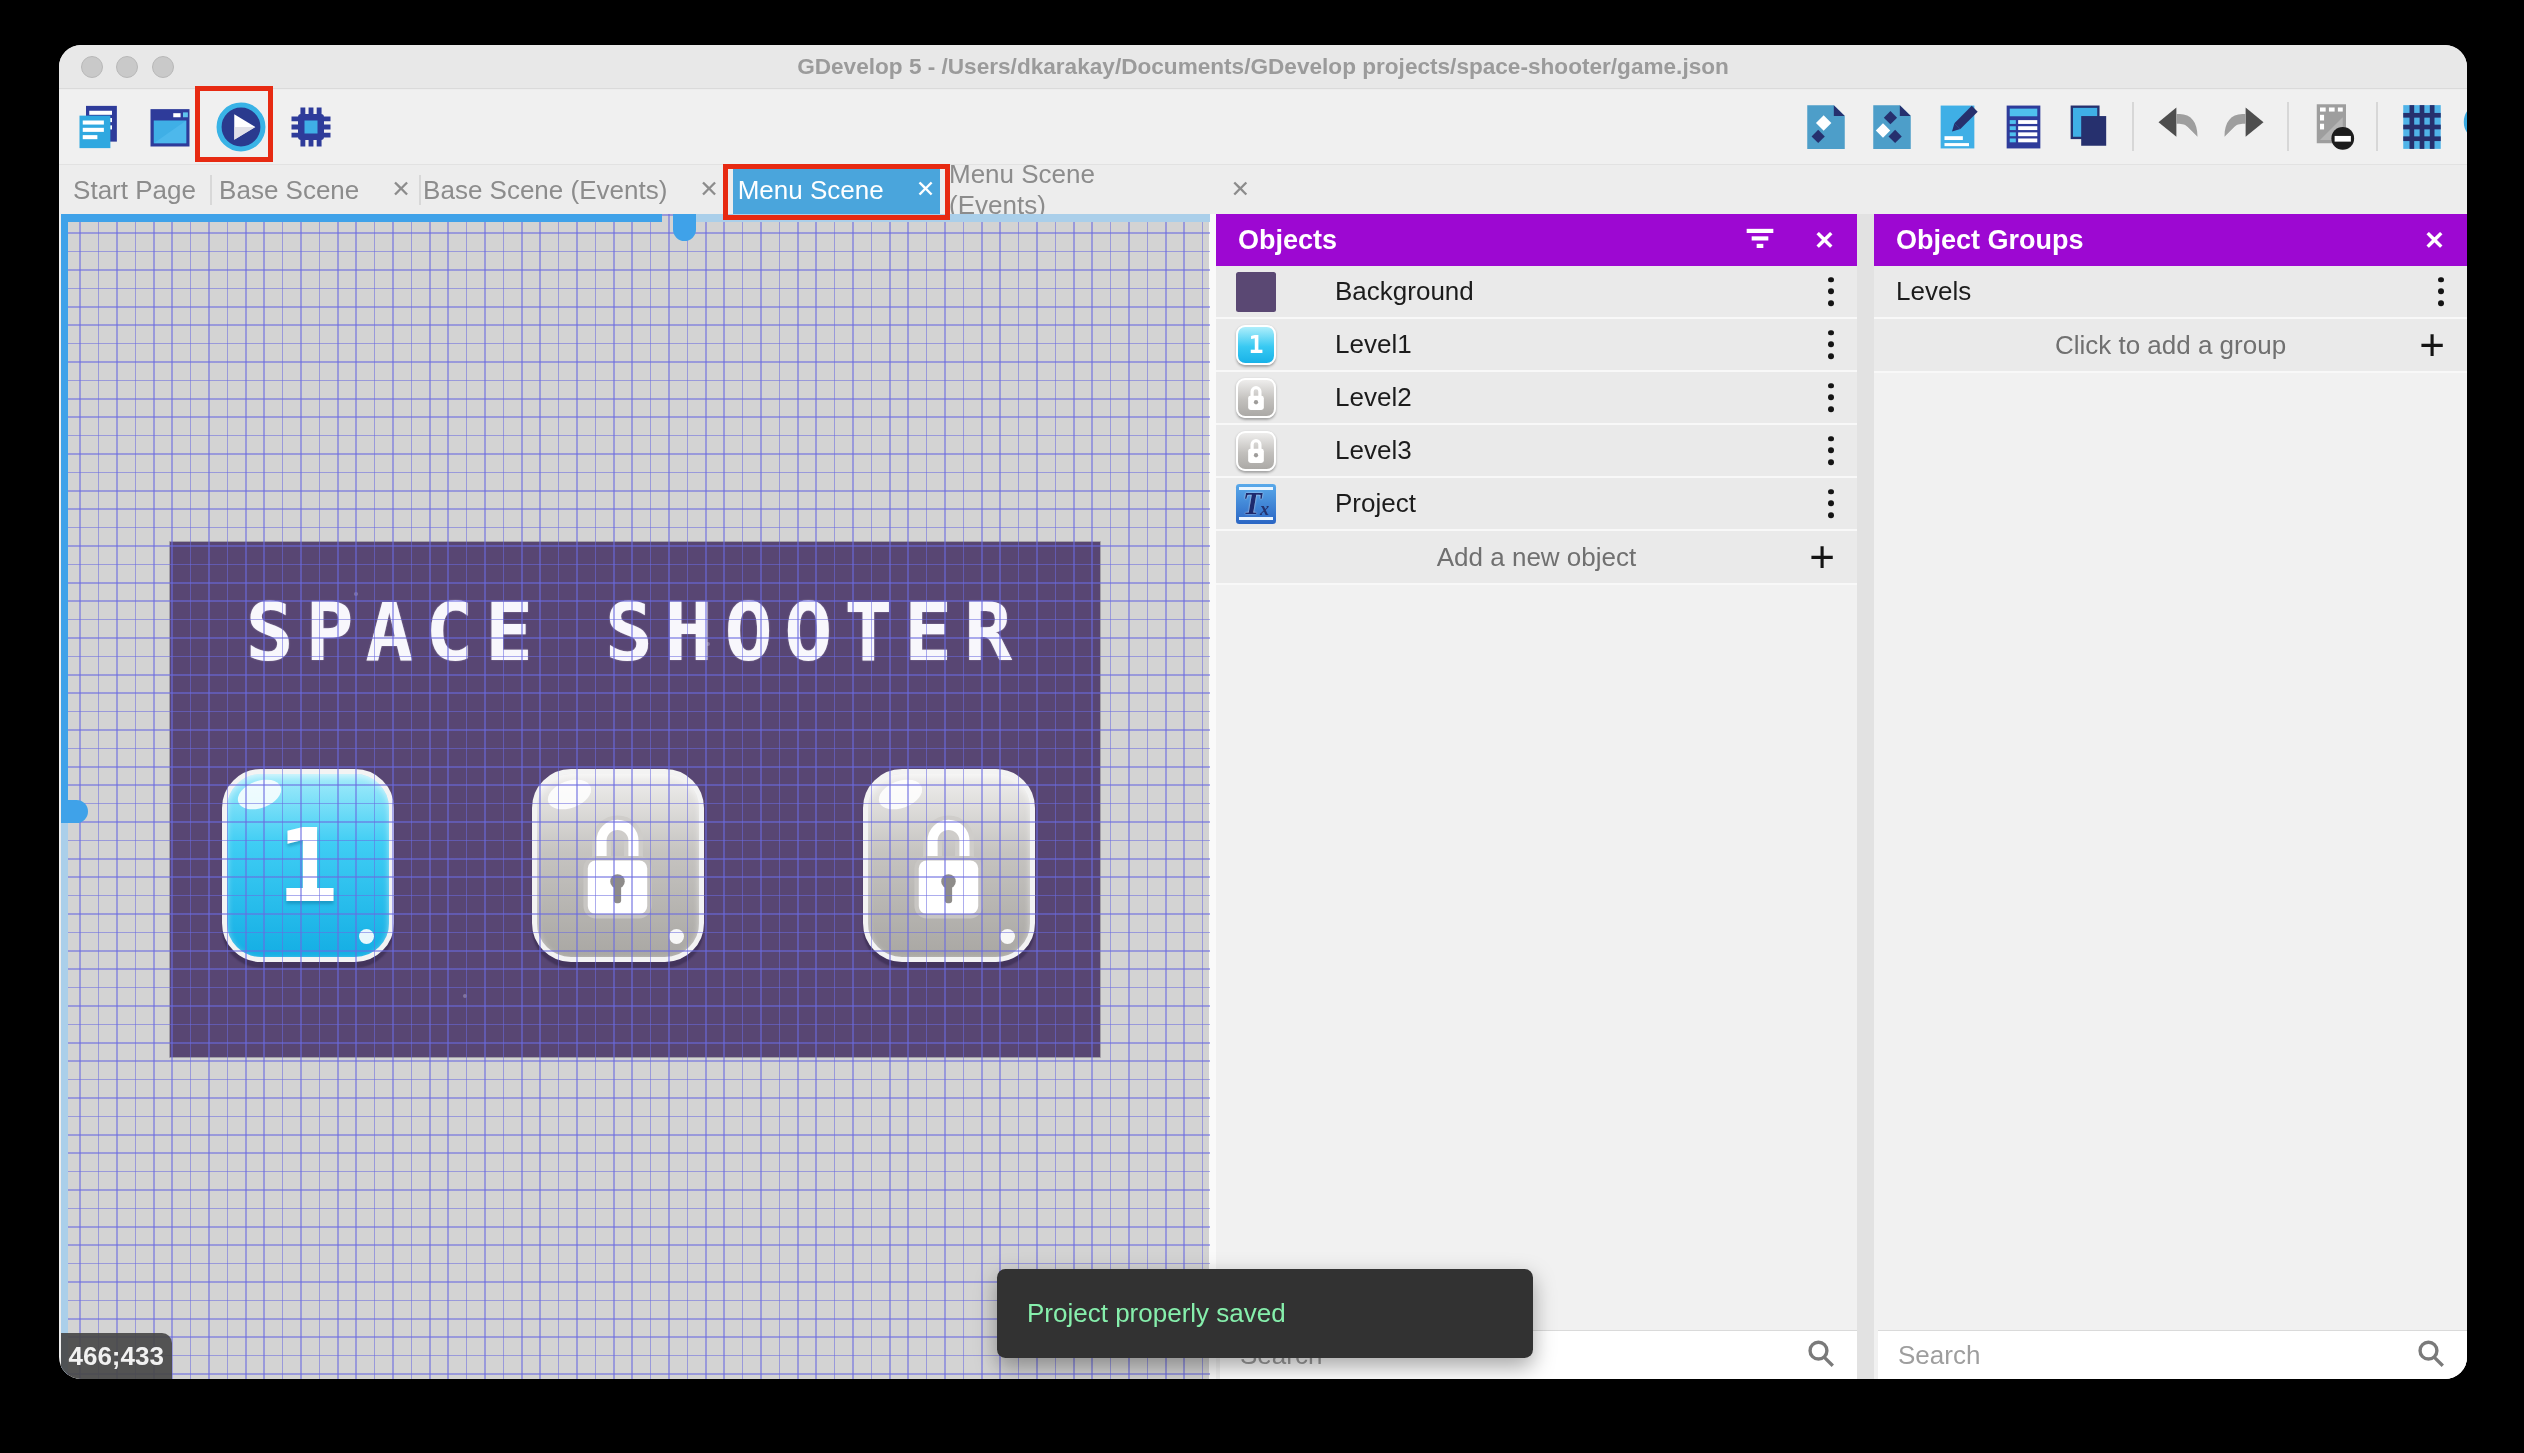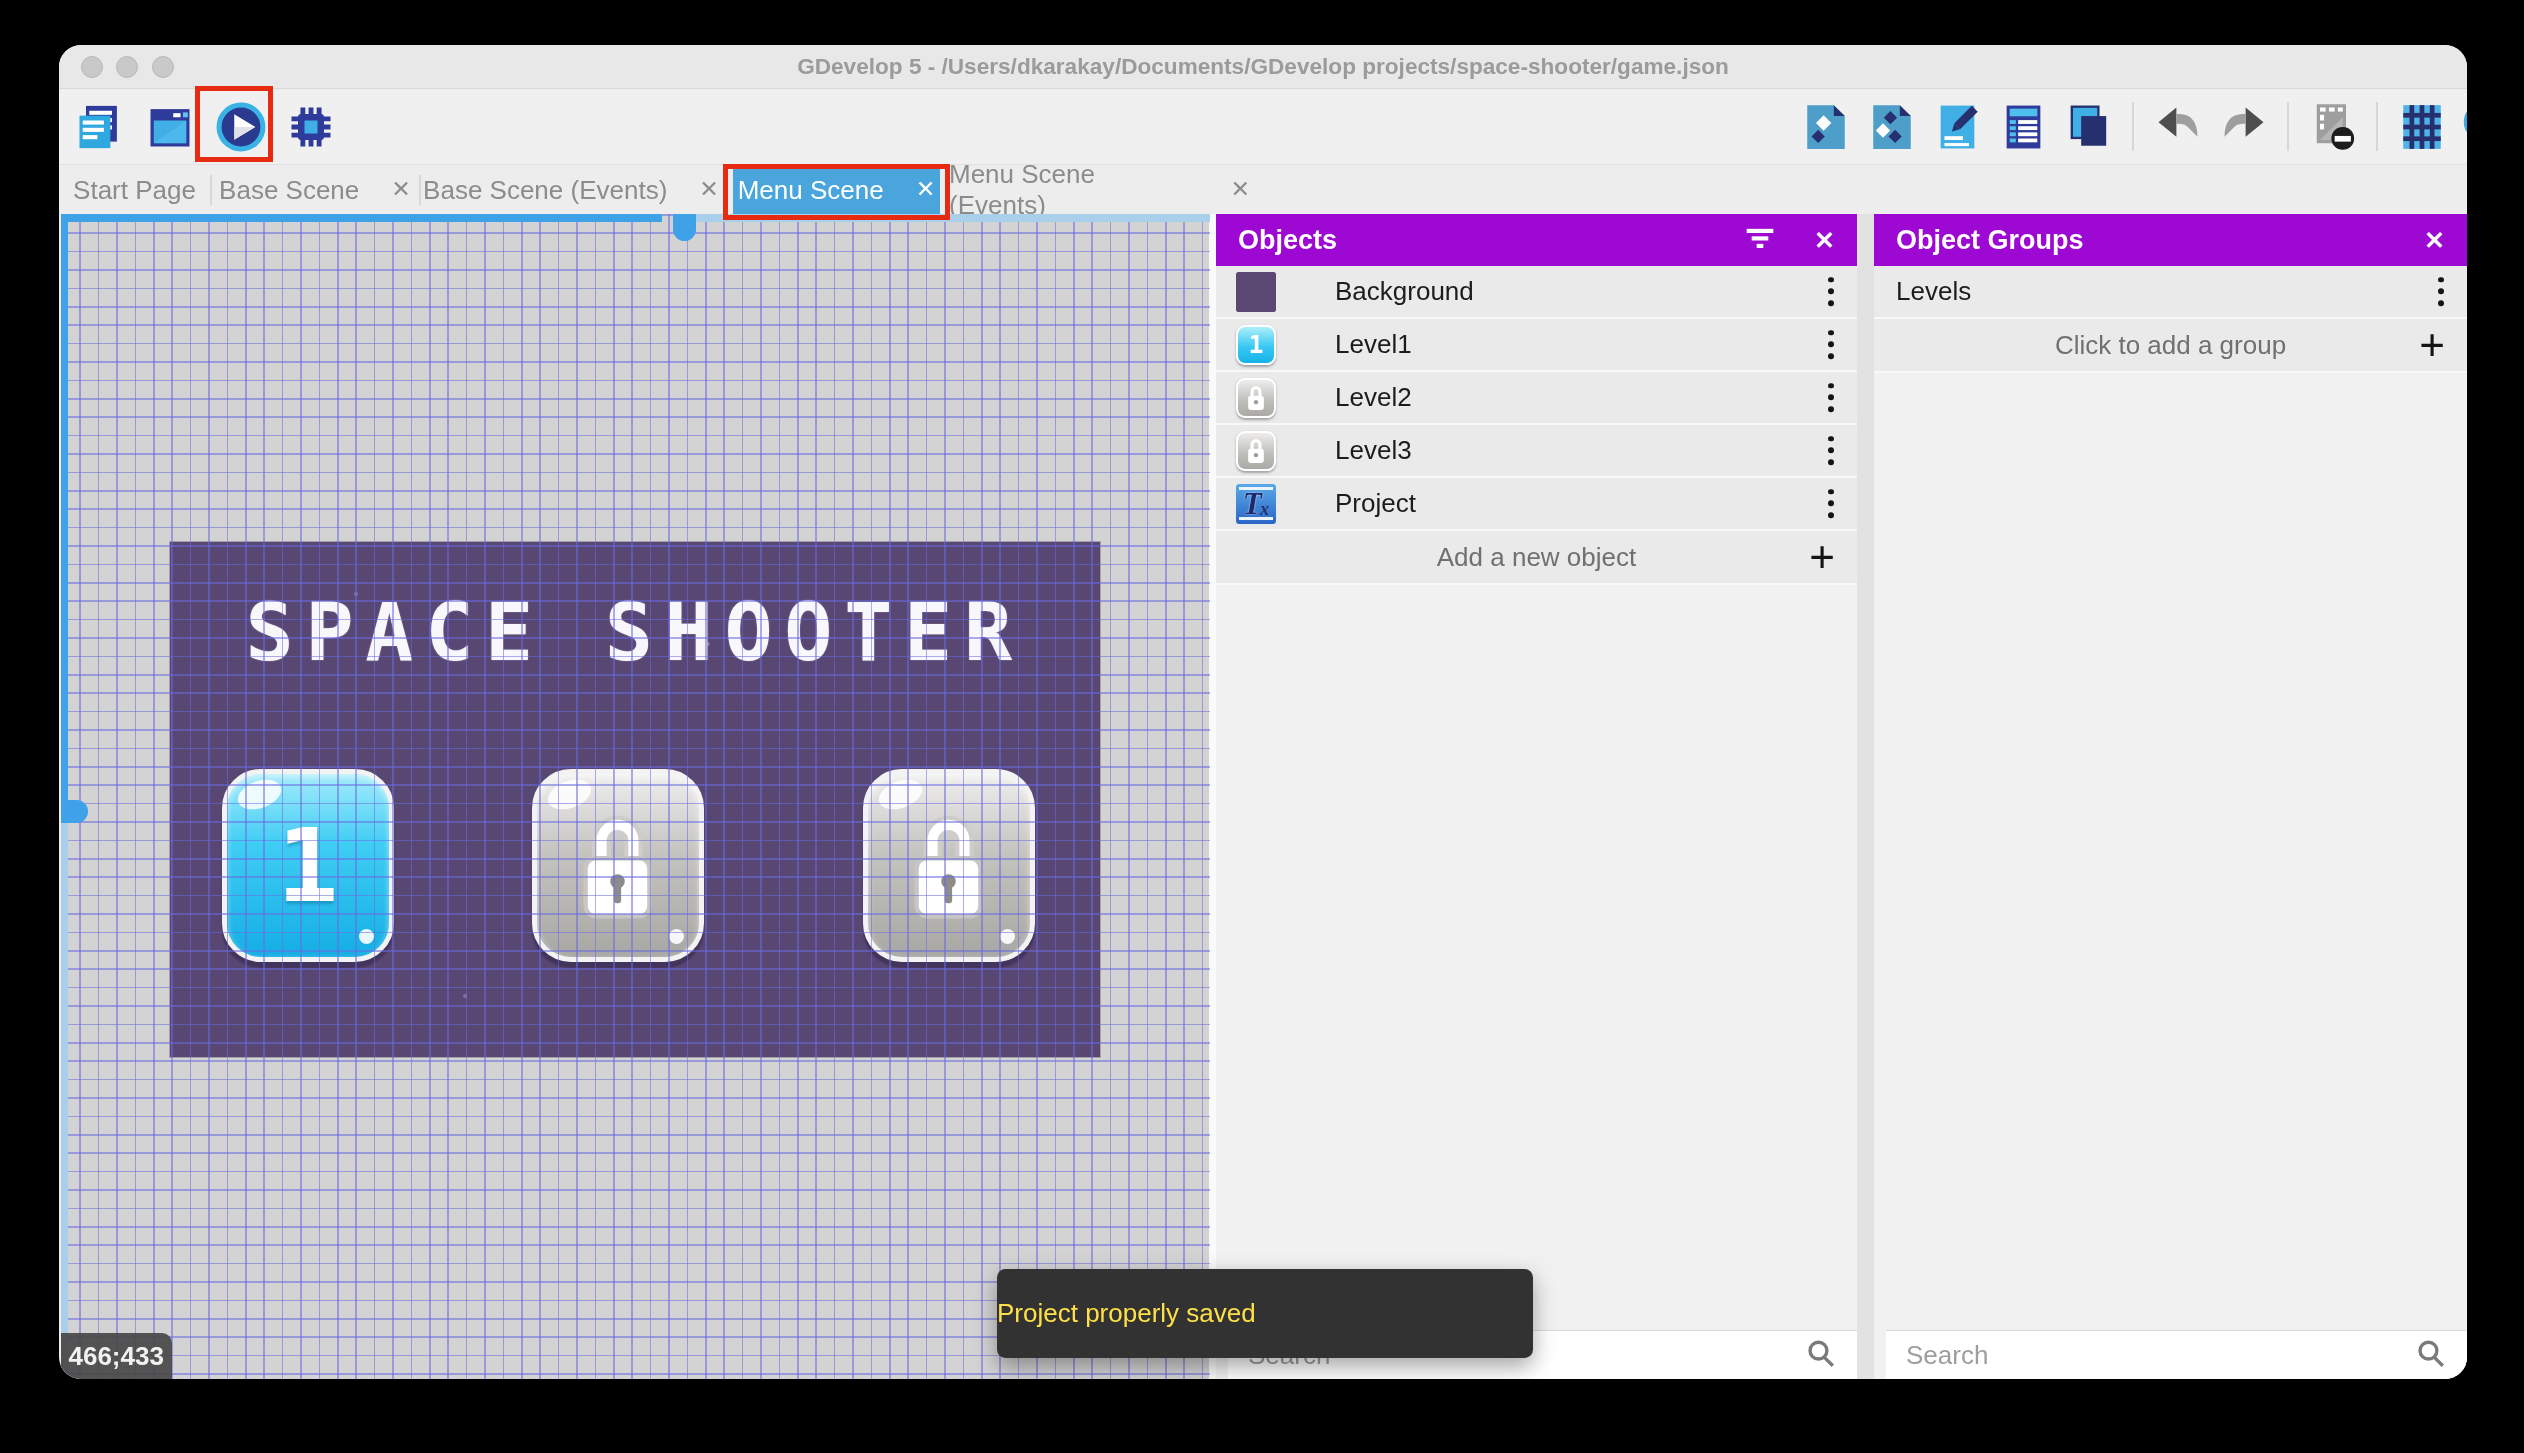--- a/index.html
+++ b/index.html
@@ -112,21 +112,21 @@
   .kebab { position:absolute; right:23.4px; top:50%; transform:translateY(-50%);
            display:flex; flex-direction:column; gap:5.9px; }
   .kebab i { width:5.9px; height:5.9px; background:#141414; border-radius:50%; }
 
   .add-row { height:54px; display:flex; align-items:center; justify-content:center;
              background:#EAEAEA; border-bottom:2.5px solid #F8F8F8; color:#707070;
              font-size:26px; position:relative; }
   .plus { position:absolute; right:22px; top:50%; transform:translateY(-50%); color:#141414; }
   .plus::before { content:"+"; font-size:44px; font-weight:300; line-height:1; }
 
-  .search-row { position:absolute; bottom:0; left:12px; right:0; height:49px; background:#FFF;
+  .search-row { position:absolute; bottom:0; left:4px; right:0; height:49px; background:#FFF;
                 border-top:0.8px solid #DADADA; display:flex; align-items:center; padding:0 20px; }
   .search-input { flex:1; border:0; outline:0; background:transparent; font-size:26px; color:#333;
                   font-family:"Liberation Sans", sans-serif; }
   .search-input::placeholder { color:#9E9E9E; }
 
   
   .thumb-bg { background:#5A4873; border-radius:2.5px; }
   .thumb-lv1 { background:linear-gradient(180deg,#AEEEFB 0%, #38C9F2 55%, #18B2E8 100%);
                border:2.5px solid #FFF; border-radius:9.2px; box-shadow:0 1.7px 2.5px rgba(0,0,0,.3);
                color:#FFF; font-family:"DejaVu Sans Mono", monospace; font-weight:700; font-size:25px; }
@@ -138,22 +138,22 @@
   .thumb-text .stripe.top { top:3.3px; } .thumb-text .stripe.bot { bottom:3.3px; }
   .tt-letter { font-family:"Liberation Serif", serif; font-weight:700; font-size:31px;
                color:#1D2A6E; text-shadow:0 0 1.7px #FFF; line-height:1; }
   .tt-letter::before { content:"T"; }
   .tt-sub { font-family:"Liberation Serif", serif; font-weight:700; font-size:18.4px;
             color:#24336F; margin:11.7px 0 0 -1.7px; }
   .tt-sub::before { content:"x"; }
 
   
   .toast { position:absolute; left:938px; top:1224px; width:536px; height:89px; z-index:60;
-           background:#323232; border-radius:8.4px; color:#fde047; font-size:26px;
-           display:flex; align-items:center; 
+           background:#323232; border-radius:8.4px; color:#86efac; font-size:26px;
+           display:flex; align-items:center; padding-left:30px;
            box-shadow:0 8.4px 22px rgba(0,0,0,.35); }
 </style>
 </head>
 <body>
 
 <div class="stage">
   <div class="window">
 
     <div class="titlebar">
       <div class="traffic">

